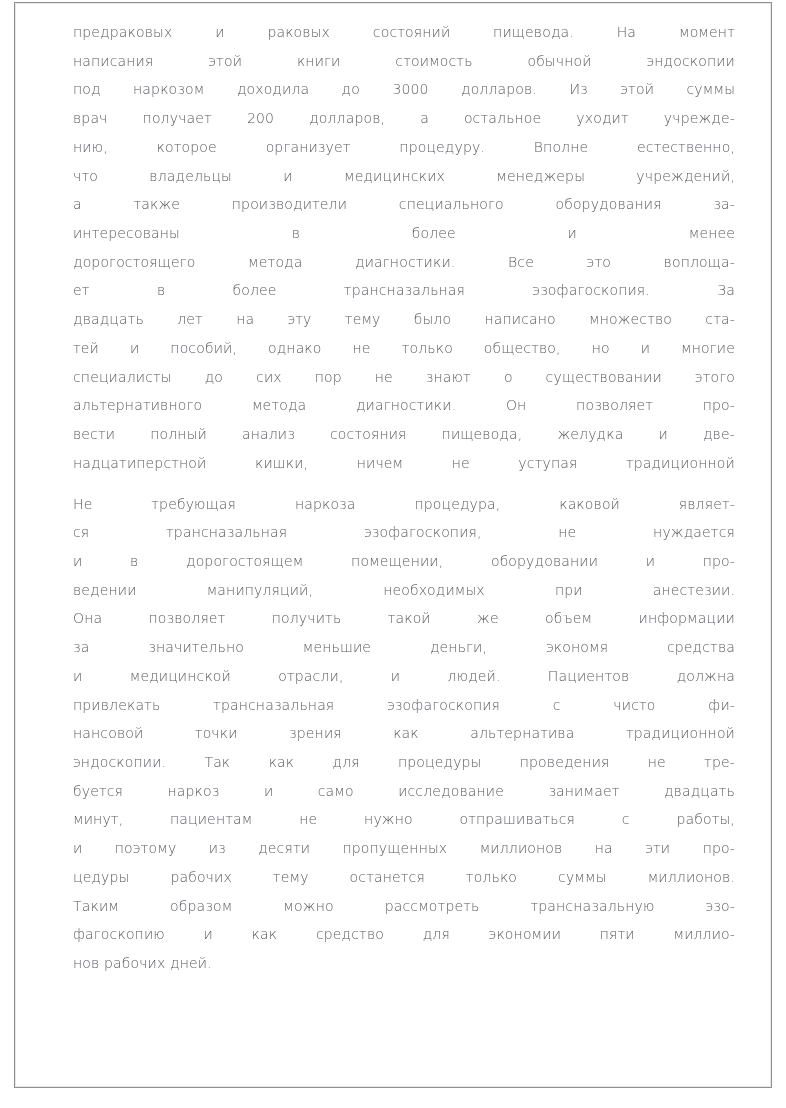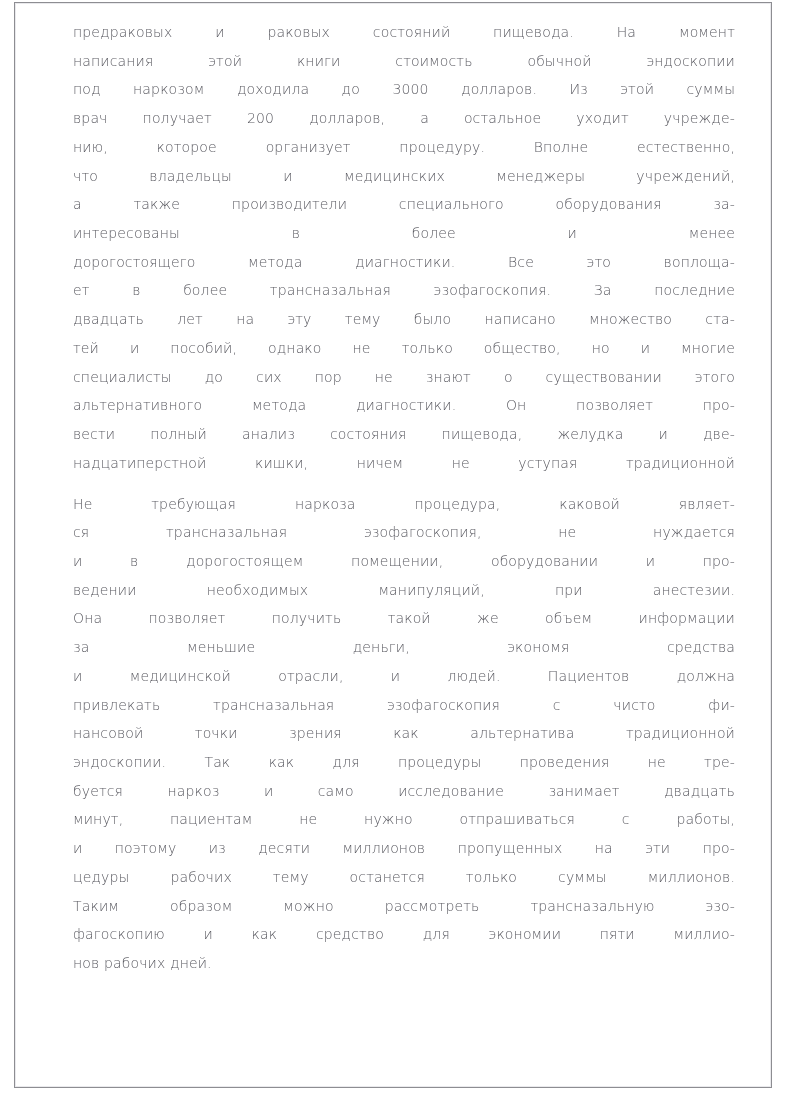--- a/index.html
+++ b/index.html
@@ -160,21 +160,20 @@
           <span class="w">это</span>
           <span class="w">воплоща-</span>
         </span>
         <span class="line just">
           <span class="w">ет</span>
           <span class="w">в</span>
           <span class="w">более</span>
           <span class="w">трансназальная</span>
           <span class="w">эзофагоскопия.</span>
           <span class="w">За</span>
-          <span class="w">последние</span>
         </span>
         <span class="line just">
           <span class="w">двадцать</span>
           <span class="w">лет</span>
           <span class="w">на</span>
           <span class="w">эту</span>
           <span class="w">тему</span>
           <span class="w">было</span>
           <span class="w">написано</span>
           <span class="w">множество</span>
@@ -250,36 +249,37 @@
           <span class="w">и</span>
           <span class="w">в</span>
           <span class="w">дорогостоящем</span>
           <span class="w">помещении,</span>
           <span class="w">оборудовании</span>
           <span class="w">и</span>
           <span class="w">про-</span>
         </span>
         <span class="line just">
           <span class="w">ведении</span>
+          <span class="w">манипуляций,</span>
           <span class="w">необходимых</span>
-          <span class="w">манипуляций,</span>
           <span class="w">при</span>
           <span class="w">анестезии.</span>
         </span>
         <span class="line just">
           <span class="w">Она</span>
           <span class="w">позволяет</span>
           <span class="w">получить</span>
           <span class="w">такой</span>
           <span class="w">же</span>
           <span class="w">объем</span>
           <span class="w">информации</span>
         </span>
         <span class="line just">
           <span class="w">за</span>
+          <span class="w">значительно</span>
           <span class="w">меньшие</span>
           <span class="w">деньги,</span>
           <span class="w">экономя</span>
           <span class="w">средства</span>
         </span>
         <span class="line just">
           <span class="w">и</span>
           <span class="w">медицинской</span>
           <span class="w">отрасли,</span>
           <span class="w">и</span>
@@ -329,22 +329,22 @@
           <span class="w">нужно</span>
           <span class="w">отпрашиваться</span>
           <span class="w">с</span>
           <span class="w">работы,</span>
         </span>
         <span class="line just">
           <span class="w">и</span>
           <span class="w">поэтому</span>
           <span class="w">из</span>
           <span class="w">десяти</span>
+          <span class="w">пропущенных</span>
           <span class="w">миллионов</span>
-          <span class="w">пропущенных</span>
           <span class="w">на</span>
           <span class="w">эти</span>
           <span class="w">про-</span>
         </span>
         <span class="line just">
           <span class="w">цедуры</span>
           <span class="w">рабочих</span>
           <span class="w">тему</span>
           <span class="w">останется</span>
           <span class="w">только</span>

